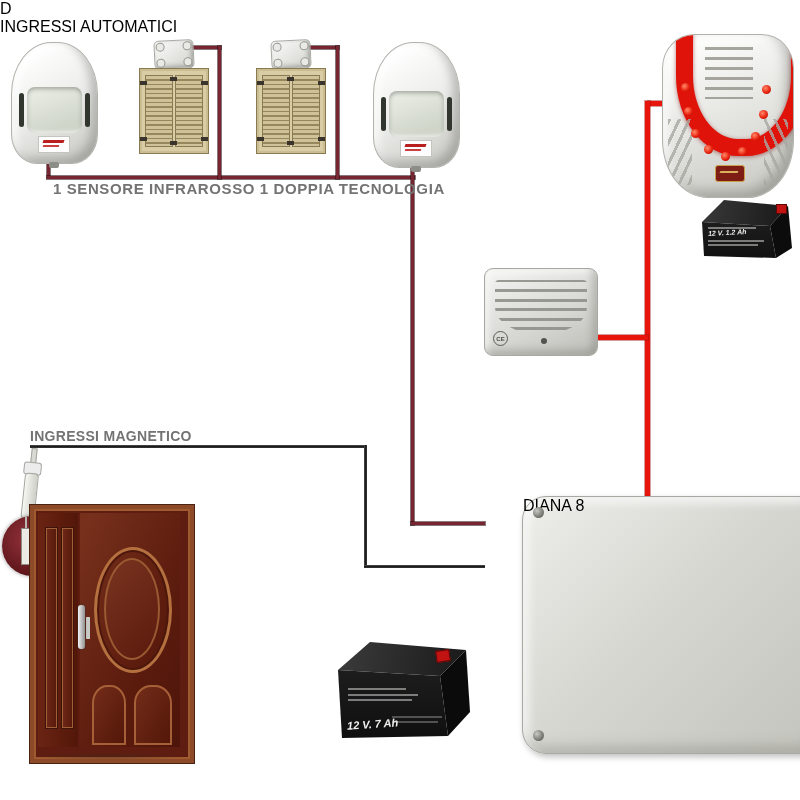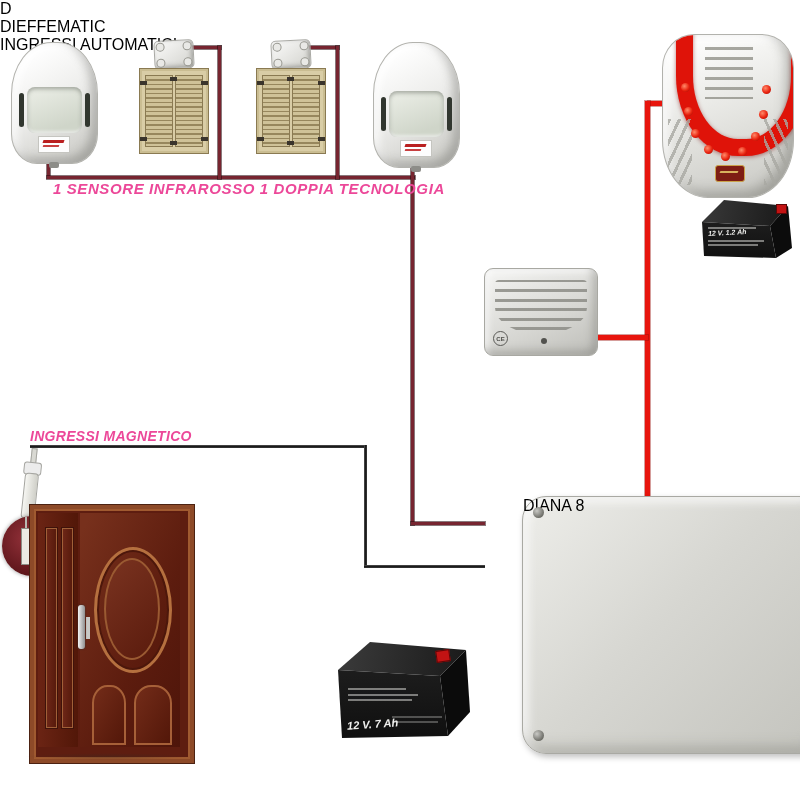--- a/index.html
+++ b/index.html
@@ -5,21 +5,21 @@
   html,body{margin:0;padding:0;background:#fff;}
   .canvas{position:relative;width:800px;height:800px;background:#ffffff;overflow:hidden;
           font-family:"Liberation Sans", sans-serif;}
   
   .wire{position:absolute;}
   .w-maroon{background:#772530;box-shadow:0 0 0 1px rgba(40,10,15,.55);}
   .w-red{background:#e8150d;box-shadow:0 0 0 1px rgba(150,10,5,.4);}
   .w-black{background:linear-gradient(180deg,#555 0%,#161616 55%,#3d3d3d 100%);}
   .w-blackv{background:linear-gradient(90deg,#555 0%,#161616 55%,#3d3d3d 100%);}
   
-  .cap{position:absolute;color:#ec4899;font-weight:bold;white-space:nowrap;font-style:italic;}
+  .cap{position:absolute;color:#737373;font-weight:bold;white-space:nowrap;}
   .cap-top{left:53px;top:180px;font-size:15px;letter-spacing:.6px;}
   .cap-mag{left:30px;top:428px;font-size:14px;letter-spacing:.3px;}
   
   .pir{position:absolute;width:85px;background:linear-gradient(150deg,#ffffff 12%,#ececea 52%,#c8c8c3 95%);
        border:1px solid #b3b3ae;border-radius:40px 40px 26px 26px / 52px 52px 30px 30px;
        box-shadow:inset -6px -5px 10px rgba(120,120,115,.45), inset 4px 4px 8px rgba(255,255,255,.9);}
   .pir .win{position:absolute;left:15px;top:44px;width:55px;height:46px;border-radius:8px;
        background:linear-gradient(160deg,#e9ece4 10%,#cfd5c9 80%);
        box-shadow:inset 0 2px 4px rgba(90,95,85,.5), inset 0 -2px 3px rgba(255,255,255,.7);}
   .pir .slot{position:absolute;width:5px;height:34px;border-radius:3px;background:#31362f;top:50px;}
@@ -337,16 +337,15 @@
     <div class="line" style="left:12px;top:65px;width:64px;"></div>
     <div class="line" style="left:56px;top:82px;width:50px;opacity:.6;"></div>
     <div class="line" style="left:56px;top:87px;width:46px;opacity:.6;"></div>
     <div class="txt" style="left:11px;top:84px;font-size:11px;transform:rotate(-4deg);">12 V. 7 Ah</div>
   </div>
 
   <div class="logo-swoosh">
     <div class="ring"></div>
     <div class="mono">D</div>
   </div>
-  <div class="logo-word">DIEFFEMATIC</div>
   <div class="logo-tag">INGRESSI AUTOMATICI</div>
 
 </div>
 
 </body></html>

